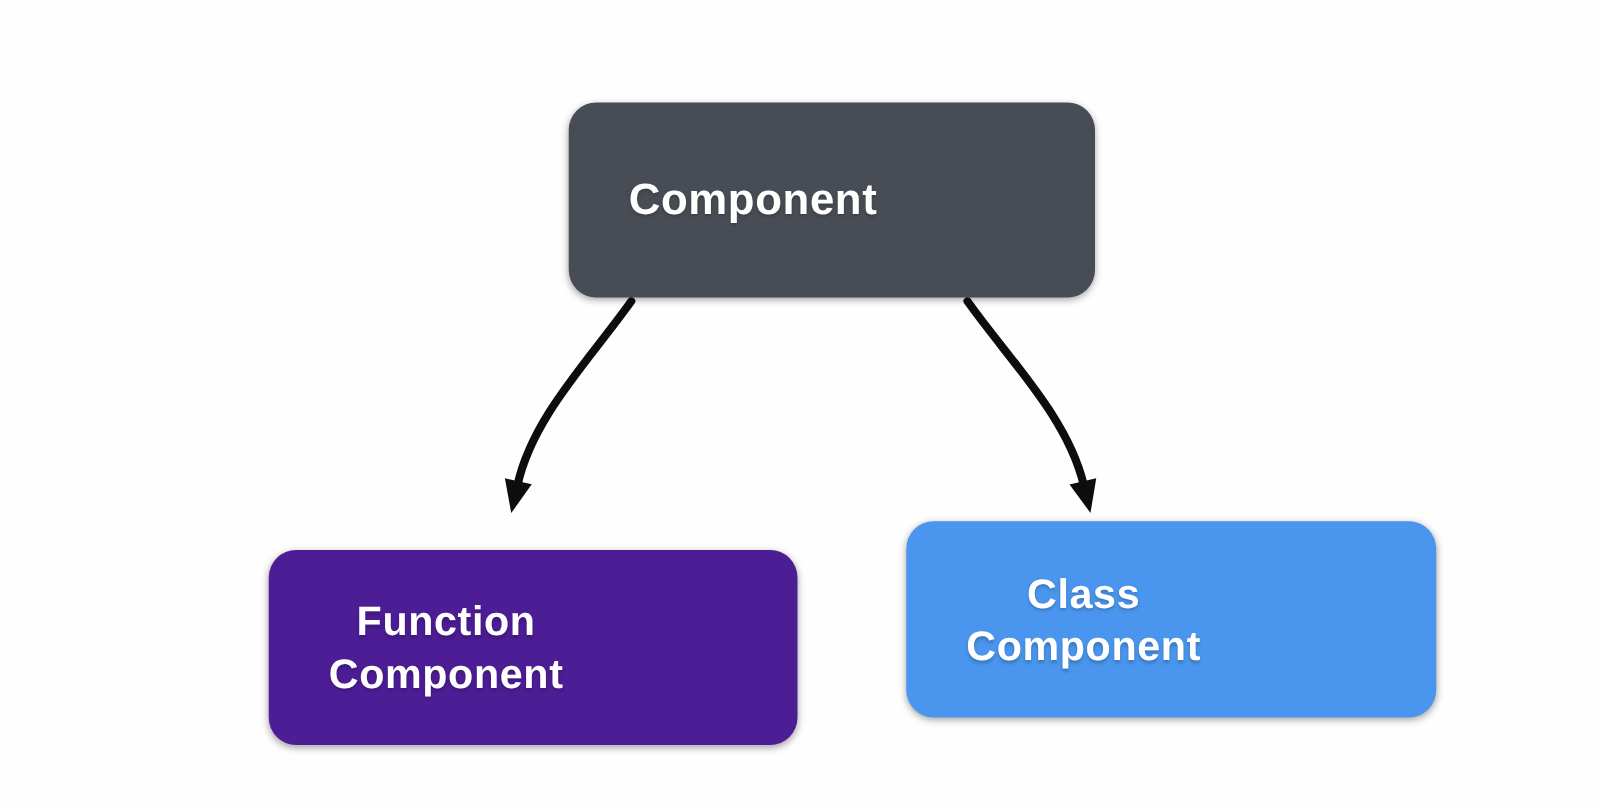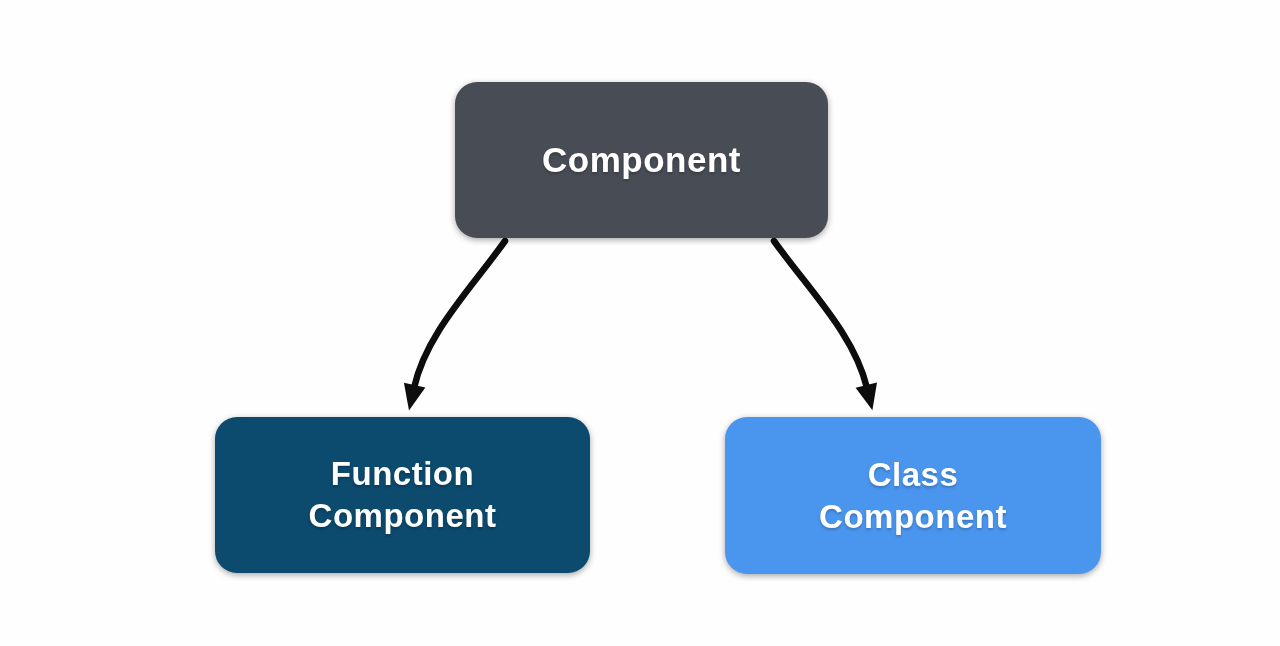--- a/index.html
+++ b/index.html
@@ -30,27 +30,27 @@
     fill: none;
     stroke: #0d0d0d;
     stroke-width: 6.5;
     stroke-linecap: round;
   }
   .node {
     position: absolute;
     border-radius: 22px;
     display: flex;
     align-items: center;
-    justify-content: center;
     text-align: center;
     box-shadow: 0 2px 6px rgba(0,0,0,0.35);
     color: #ffffff;
     font-weight: bold;
     text-shadow: 0 2px 3px rgba(0,0,0,0.22);
     letter-spacing: 0.5px;
+    padding-left: 48px;
   }
   .node .label span {
     display: block;
   }
   .node-top {
     left: 455px;
     top: 82px;
     width: 373px;
     height: 156px;
     font-size: 35px;
@@ -86,21 +86,21 @@
     <path class="edge" d="M 505 241 C 470 290 426 334 414 388" marker-end="url(#arrowhead)" style="stroke: rgb(13, 13, 13);"></path>
     <path class="edge" d="M 774 241 C 809 290 854 334 867 388" marker-end="url(#arrowhead)" style="stroke: rgb(13, 13, 13);"></path>
   </svg>
 
   <div class="node node-top" style="background-color: rgb(72, 76, 85); color: rgb(255, 255, 255);">
     <div class="label">
       <span>Component</span>
     </div>
   </div>
 
-  <div class="node node-left" style="background-color: #0c4a6e; color: rgb(255, 255, 255);">
+  <div class="node node-left" style="background-color: #4c1d95; color: rgb(255, 255, 255); margin-top: 23px;">
     <div class="label">
       <span>Function</span>
       <span>Component</span>
     </div>
   </div>
 
   <div class="node node-right" style="background-color: rgb(74, 150, 238); color: rgb(255, 255, 255);">
     <div class="label">
       <span>Class</span>
       <span>Component</span>

